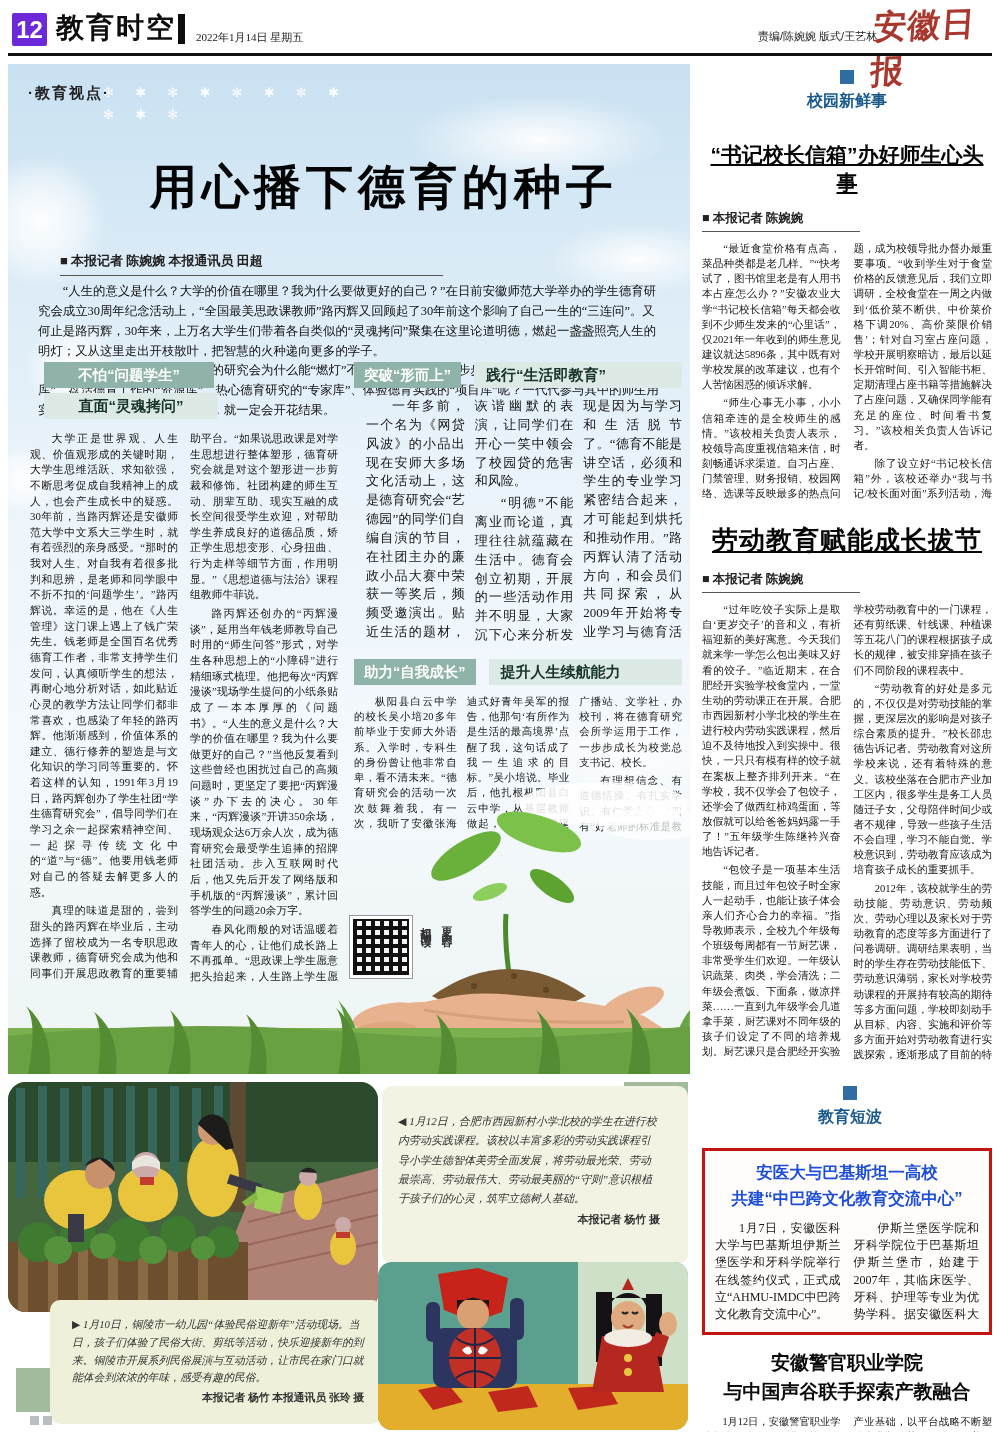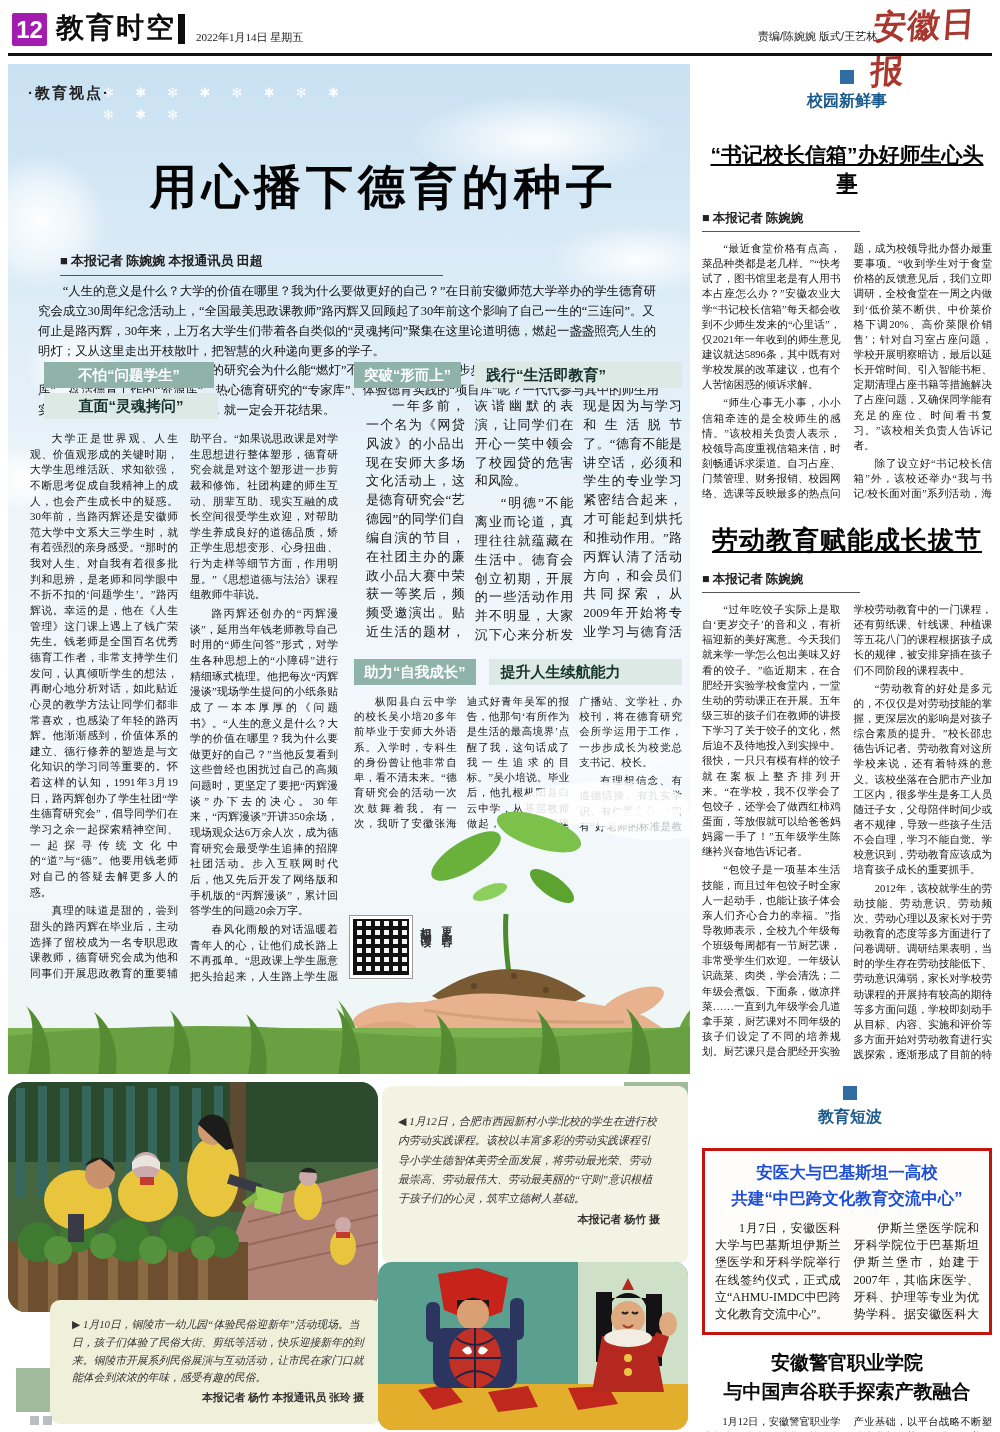--- a/index.html
+++ b/index.html
@@ -3,21 +3,21 @@
 <meta charset="utf-8">
 <style>
   html,body{margin:0;padding:0;}
   body{
     width:1000px;height:1432px;position:relative;background:#ffffff;
     font-family:"Liberation Serif","DejaVu Serif",serif;color:#1c1c1c;
     overflow:hidden;
   }
   .abs{position:absolute;}
   
-  .page-num{left:12px;top:13px;width:35px;height:33px;background:#a21caf;color:#fff;
+  .page-num{left:12px;top:13px;width:35px;height:33px;background:#6d28d9;color:#fff;
     font-family:"Liberation Sans",sans-serif;font-weight:bold;font-size:24px;
     display:flex;align-items:center;justify-content:center;border-radius:2px;}
   .section-name{left:56px;top:9px;font-family:"Liberation Sans",sans-serif;
     font-weight:900;font-size:28px;letter-spacing:2px;color:#0d0d0d;}
   .name-bar{left:178px;top:14px;width:7px;height:30px;background:#0d0d0d;}
   .page-date{left:196px;top:30px;font-size:11px;color:#222;}
   .editors{left:758px;top:29px;font-size:11px;color:#222;font-family:"Liberation Sans",sans-serif;}
   .masthead{left:872px;top:3px;font-size:33px;font-weight:bold;color:#a8372e;
     font-family:"Liberation Serif",serif;transform:rotate(-2deg) skewX(-6deg);letter-spacing:1px;}
   .header-rule{left:8px;top:53px;width:984px;height:3px;background:#111;}
@@ -212,21 +212,21 @@
   <div class="byline-s">■ 本报记者 陈婉婉</div>
   <div class="rbody" style="height:262px;">
       <p>“最近食堂价格有点高，菜品种类都是老几样。”“快考试了，图书馆里老是有人用书本占座怎么办？”安徽农业大学“书记校长信箱”每天都会收到不少师生发来的“心里话”，仅2021年一年收到的师生意见建议就达5896条，其中既有对学校发展的改革建议，也有个人苦恼困惑的倾诉求解。</p>
       <p>“师生心事无小事，小小信箱牵连的是全校师生的感情。”该校相关负责人表示，校领导高度重视信箱来信，时刻畅通诉求渠道。自习占座、门禁管理、财务报销、校园网络、选课等反映最多的热点问题，成为校领导批办督办最重要事项。“收到学生对于食堂价格的反馈意见后，我们立即调研，全校食堂在一周之内做到‘低价菜不断供、中价菜价格下调20%、高价菜限价销售’；针对自习室占座问题，学校开展明察暗访，最后以延长开馆时间、引入智能书柜、定期清理占座书籍等措施解决了占座问题，又确保同学能有充足的座位、时间看书复习。”该校相关负责人告诉记者。</p>
       <p>除了设立好“书记校长信箱”外，该校还举办“我与书记/校长面对面”系列活动，海选出来的学生代表可以当场向书记或校长提问，当场获得答复，甚至现场办理。这样的“面对面”活动已连续举办了12年，成为引领学生、凝聚学生、服务学生的重要平台。</p>
     </div>
 
   <div class="art-h1" style="font-size:26px;margin-top:20px;letter-spacing:1px;">劳动教育赋能成长拔节</div>
   <div class="byline-s">■ 本报记者 陈婉婉</div>
   <div class="rbody" style="height:470px;">
-      <p>“过年吃饺子实际上是取自‘更岁交子’的音和义，有祈福迎新的美好寓意。今天我们就来学一学怎么包出美味又好看的饺子。”临近期末，在合肥经开实验学校食堂内，一堂生动的劳动课正在开展。五年级三班的孩子们在教师的讲授下学习了关于饺子的文化，然后迫不及待地投入到实操中。很快，一只只有模有样的饺子就在案板上整齐排列开来。“在学校，我不仅学会了包饺子，还学会了做西红柿鸡蛋面，等放假就可以给爸爸妈妈露一手了！”五年级学生陈继衿兴奋地告诉记者。</p>
+      <p>“过年吃饺子实际上是取自‘更岁交子’的音和义，有祈福迎新的美好寓意。今天我们就来学一学怎么包出美味又好看的饺子。”临近期末，在合肥经开实验学校食堂内，一堂生动的劳动课正在开展。合肥市西园新村小学北校的学生在进行校内劳动实践课程，然后迫不及待地投入到实操中。很快，一只只有模有样的饺子就在案板上整齐排列开来。“在学校，我不仅学会了包饺子，还学会了做西红柿鸡蛋面，等放假就可以给爸爸妈妈露一手了！”五年级学生陈继衿兴奋地告诉记者。</p>
       <p>“包饺子是一项基本生活技能，而且过年包饺子时全家人一起动手，也能让孩子体会亲人们齐心合力的幸福。”指导教师表示，全校九个年级每个班级每周都有一节厨艺课，非常受学生们欢迎。一年级认识蔬菜、肉类，学会清洗；二年级会煮饭、下面条，做凉拌菜……一直到九年级学会几道拿手菜，厨艺课对不同年级的孩子们设定了不同的培养规划。厨艺课只是合肥经开实验学校劳动教育中的一门课程，还有剪纸课、针线课、种植课等五花八门的课程根据孩子成长的规律，被安排穿插在孩子们不同阶段的课程表中。</p>
       <p>“劳动教育的好处是多元的，不仅仅是对劳动技能的掌握，更深层次的影响是对孩子综合素质的提升。”校长邵忠德告诉记者。劳动教育对这所学校来说，还有着特殊的意义。该校坐落在合肥市产业加工区内，很多学生是务工人员随迁子女，父母陪伴时间少或者不规律，导致一些孩子生活不会自理，学习不能自觉。学校意识到，劳动教育应该成为培育孩子成长的重要抓手。</p>
       <p>2012年，该校就学生的劳动技能、劳动意识、劳动频次、劳动心理以及家长对于劳动教育的态度等多方面进行了问卷调研。调研结果表明，当时的学生存在劳动技能低下、劳动意识薄弱，家长对学校劳动课程的开展持有较高的期待等多方面问题，学校即刻动手从目标、内容、实施和评价等多方面开始对劳动教育进行实践探索，逐渐形成了目前的特色校本劳动课程体系，编创成校本教材。</p>
     </div>
 
   <div class="secbar" style="margin-top:14px;padding-left:6px;">
     <span class="sq"></span>
     <span class="lbl">教育短波</span>
     <span class="grad"></span>
   </div>

